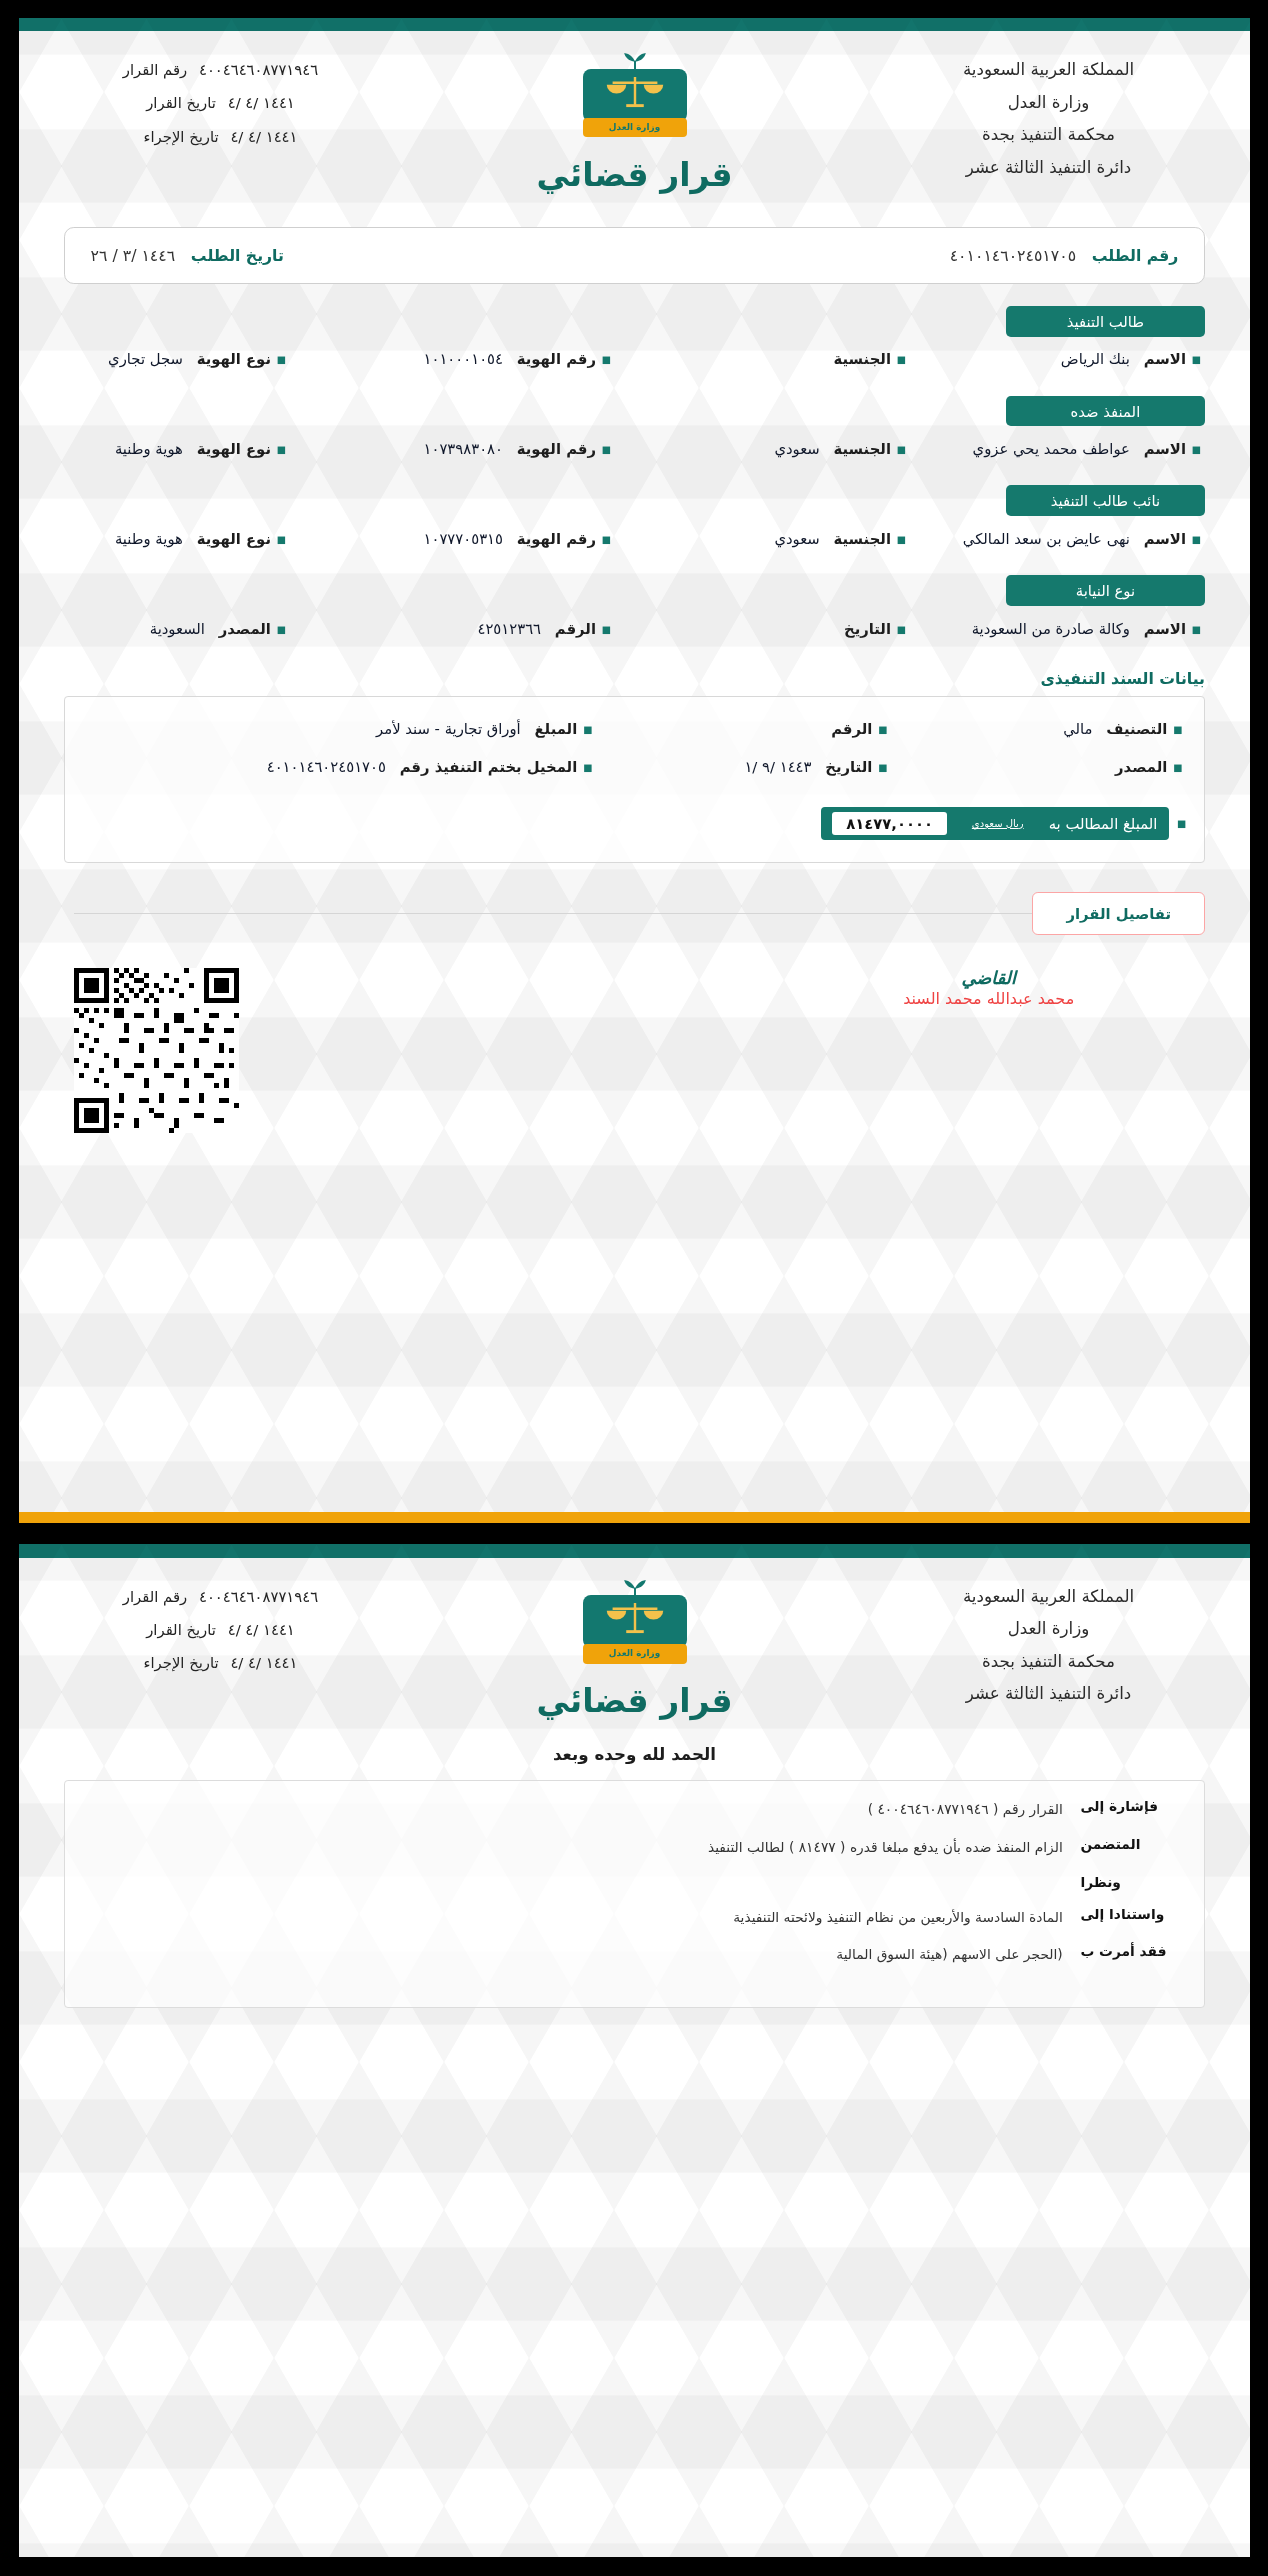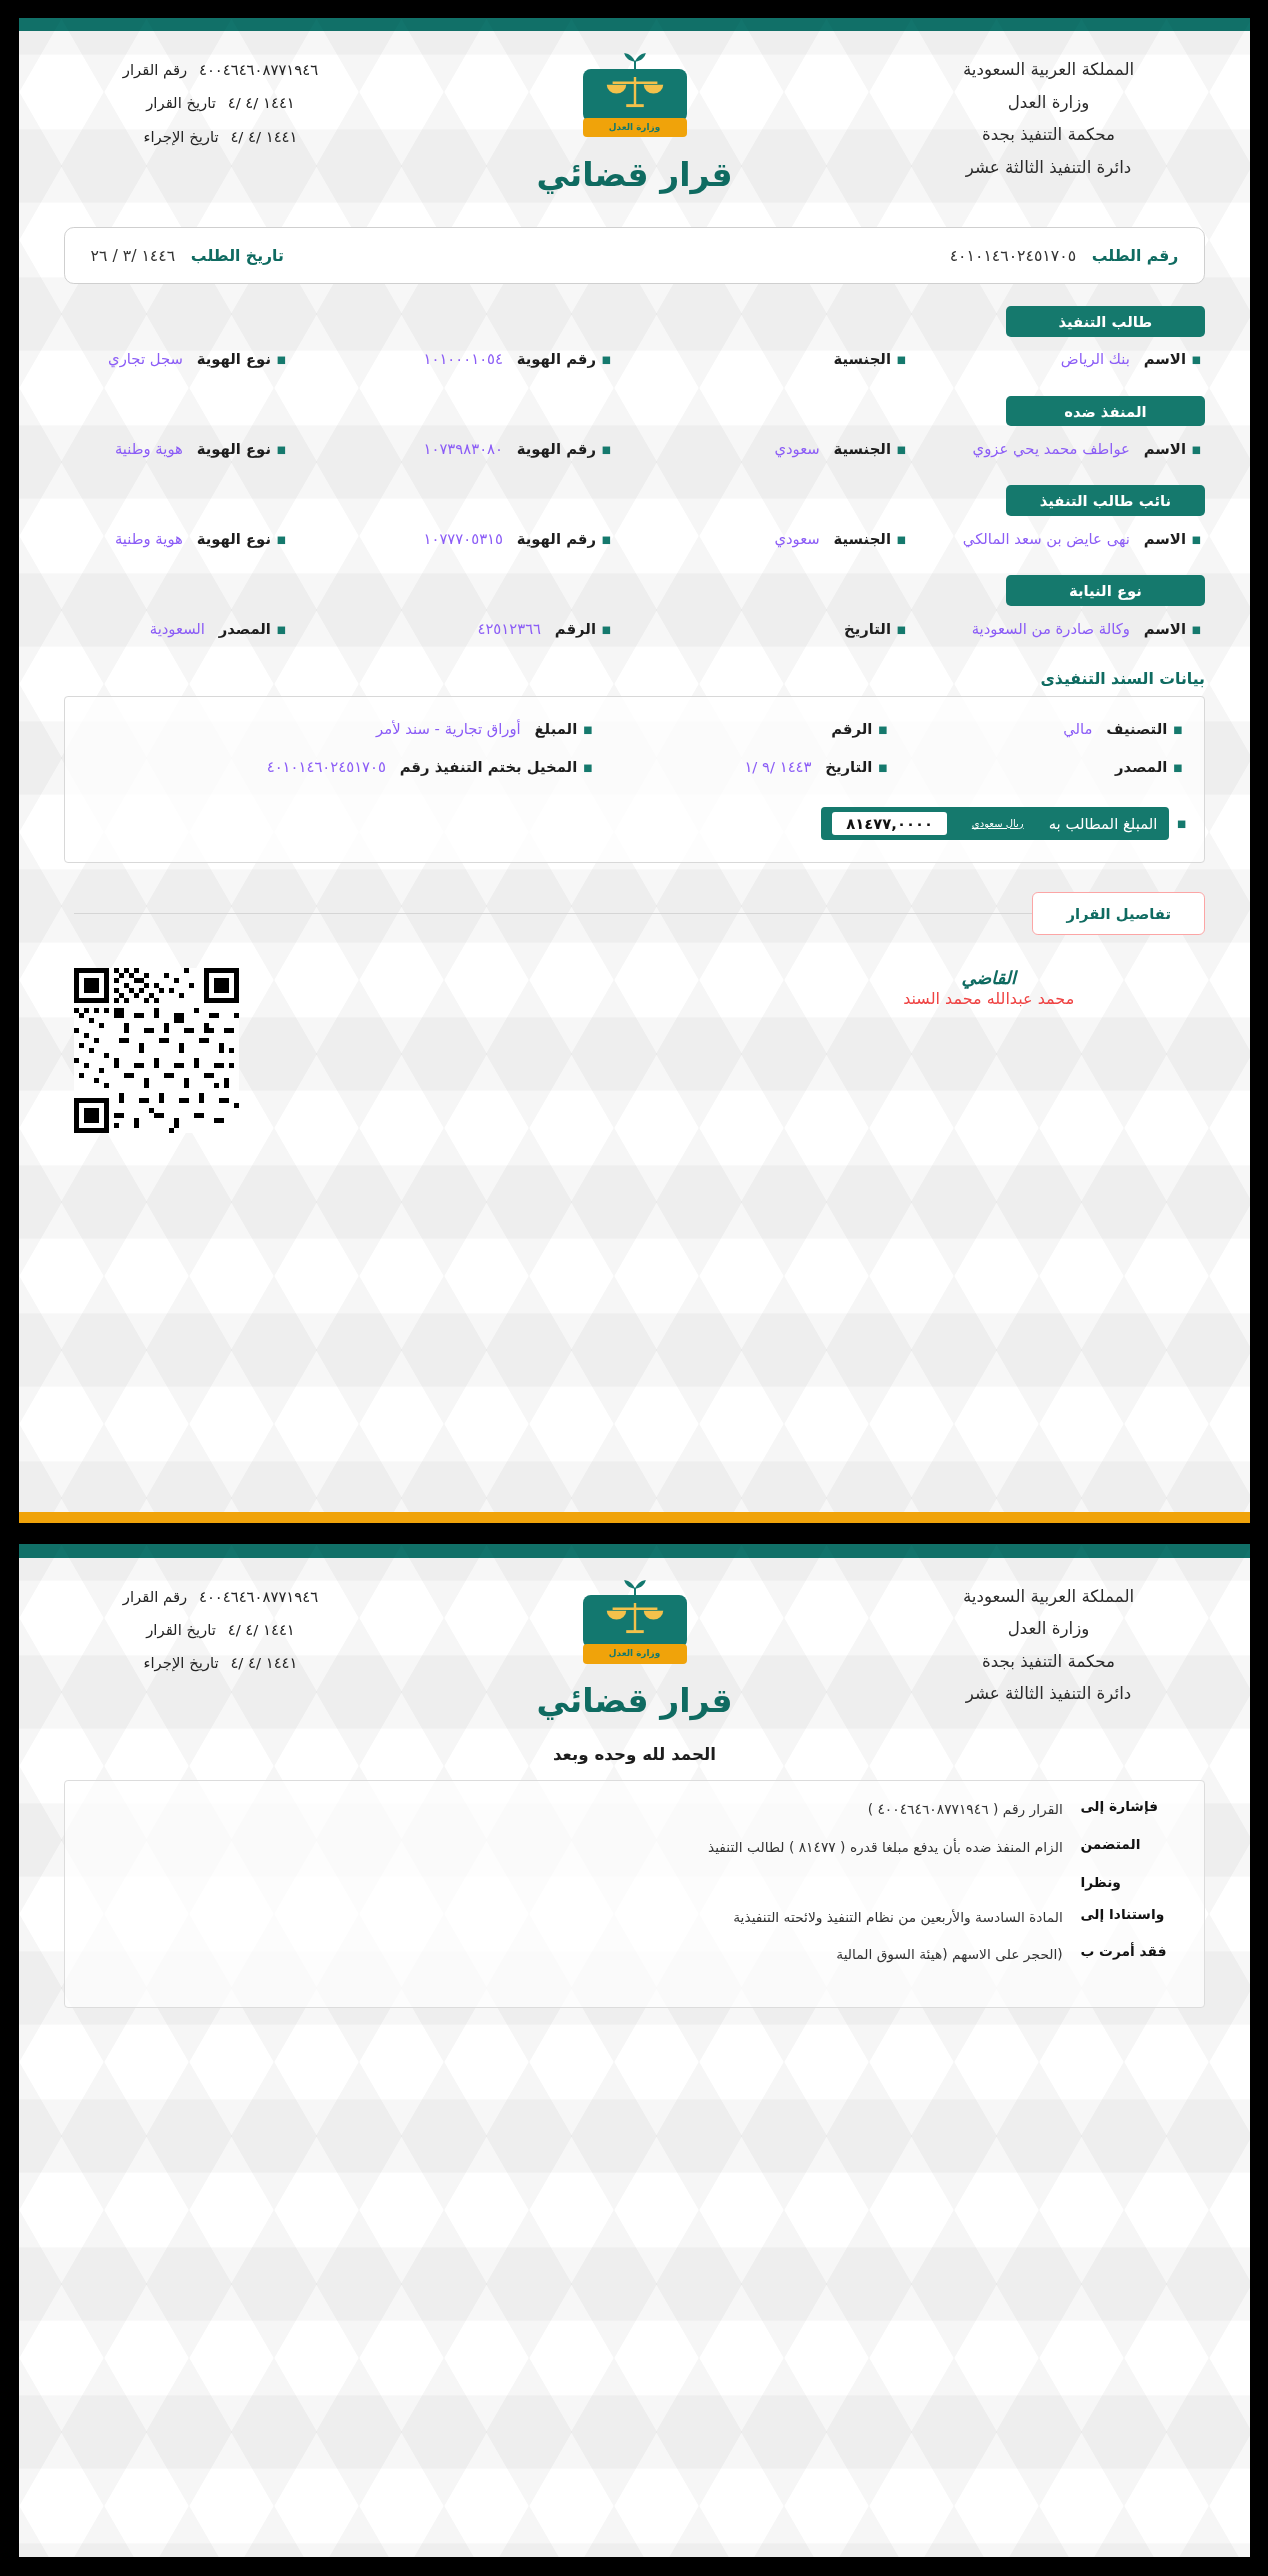--- a/index.html
+++ b/index.html
@@ -87,36 +87,36 @@
   .reqbar .val{color:#333;margin-right:9.8px;direction:ltr;unicode-bidi:embed;display:inline-block;}
   .reqbar .grp{display:flex;align-items:center;gap:5.9px;}
 
   
   .body{position:relative;padding:0 45px;}
   .sec-head{
     margin-top:21.6px;
     display:flex;justify-content:flex-start;
   }
   .sec-chip{
-    background:#15796d;color:#fff;font-size:14.8px;font-weight:bold;
+    background:#15796d;color:#fff;font-size:14.8px;font-weight:normal;
     padding:6.9px 25.6px;border-radius:4.9px;min-width:148px;text-align:center;
   }
   .row{
     display:flex;flex-direction:row;justify-content:flex-start;
     padding:13.8px 3.9px 3.9px 3.9px;
     font-size:14.8px;
   }
   .cell{display:flex;align-items:flex-start;gap:5.9px;}
   .c1{width:295px;}
   .c2{width:295px;}
   .c3{width:325px;}
   .c4{flex:1;}
   .bullet{color:#15796d;font-size:9.8px;line-height:19.7px;}
   .fl{font-weight:bold;color:#1d1d1d;white-space:nowrap;}
-  .fv{color:#8b5cf6;margin-right:7.9px;margin-left:16px;}
+  .fv{color:#0f172a;margin-right:7.9px;margin-left:16px;}
   .fv.num{direction:ltr;unicode-bidi:embed;display:inline-block;}
 
   
   .sanad-title{
     font-size:15.7px;font-weight:bold;color:#0f6b61;margin-top:25.6px;text-align:right;
   }
   .sanad-box{
     margin-top:7.9px;border:1px solid #d8d8d8;border-radius:3.9px;background:rgba(255,255,255,.75);
     padding:9.8px 17.7px 21.6px 17.7px;
   }

